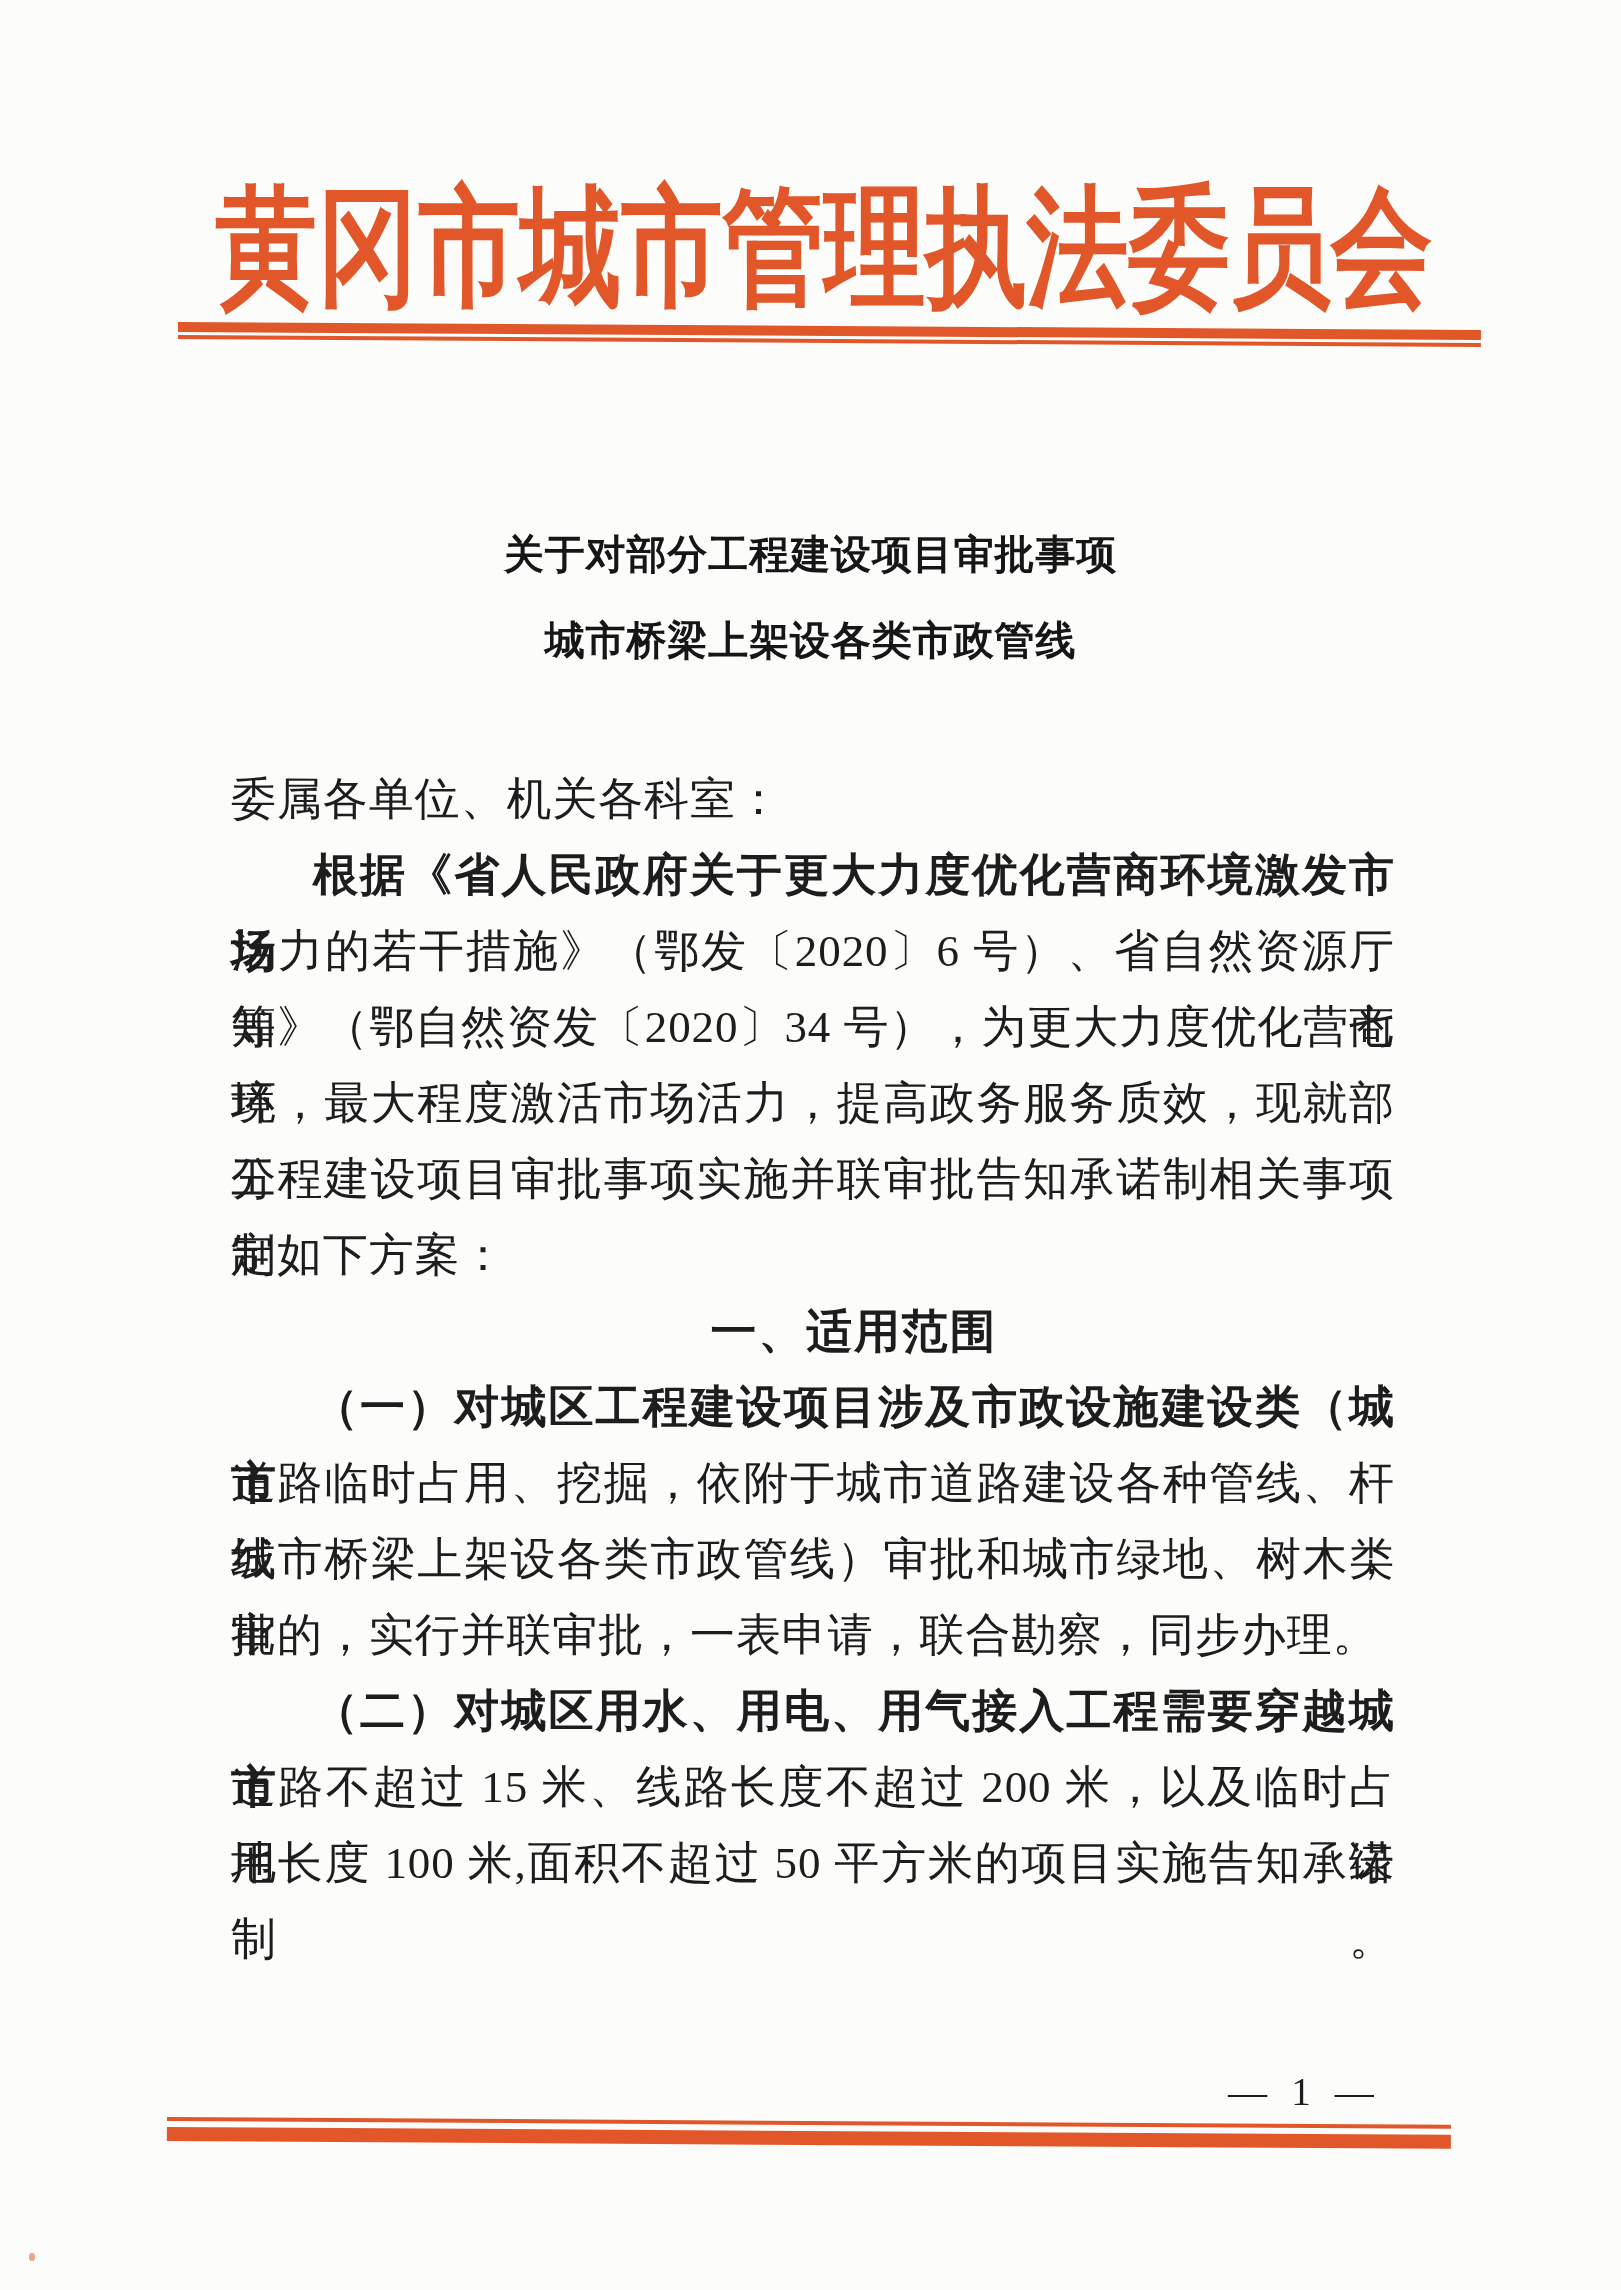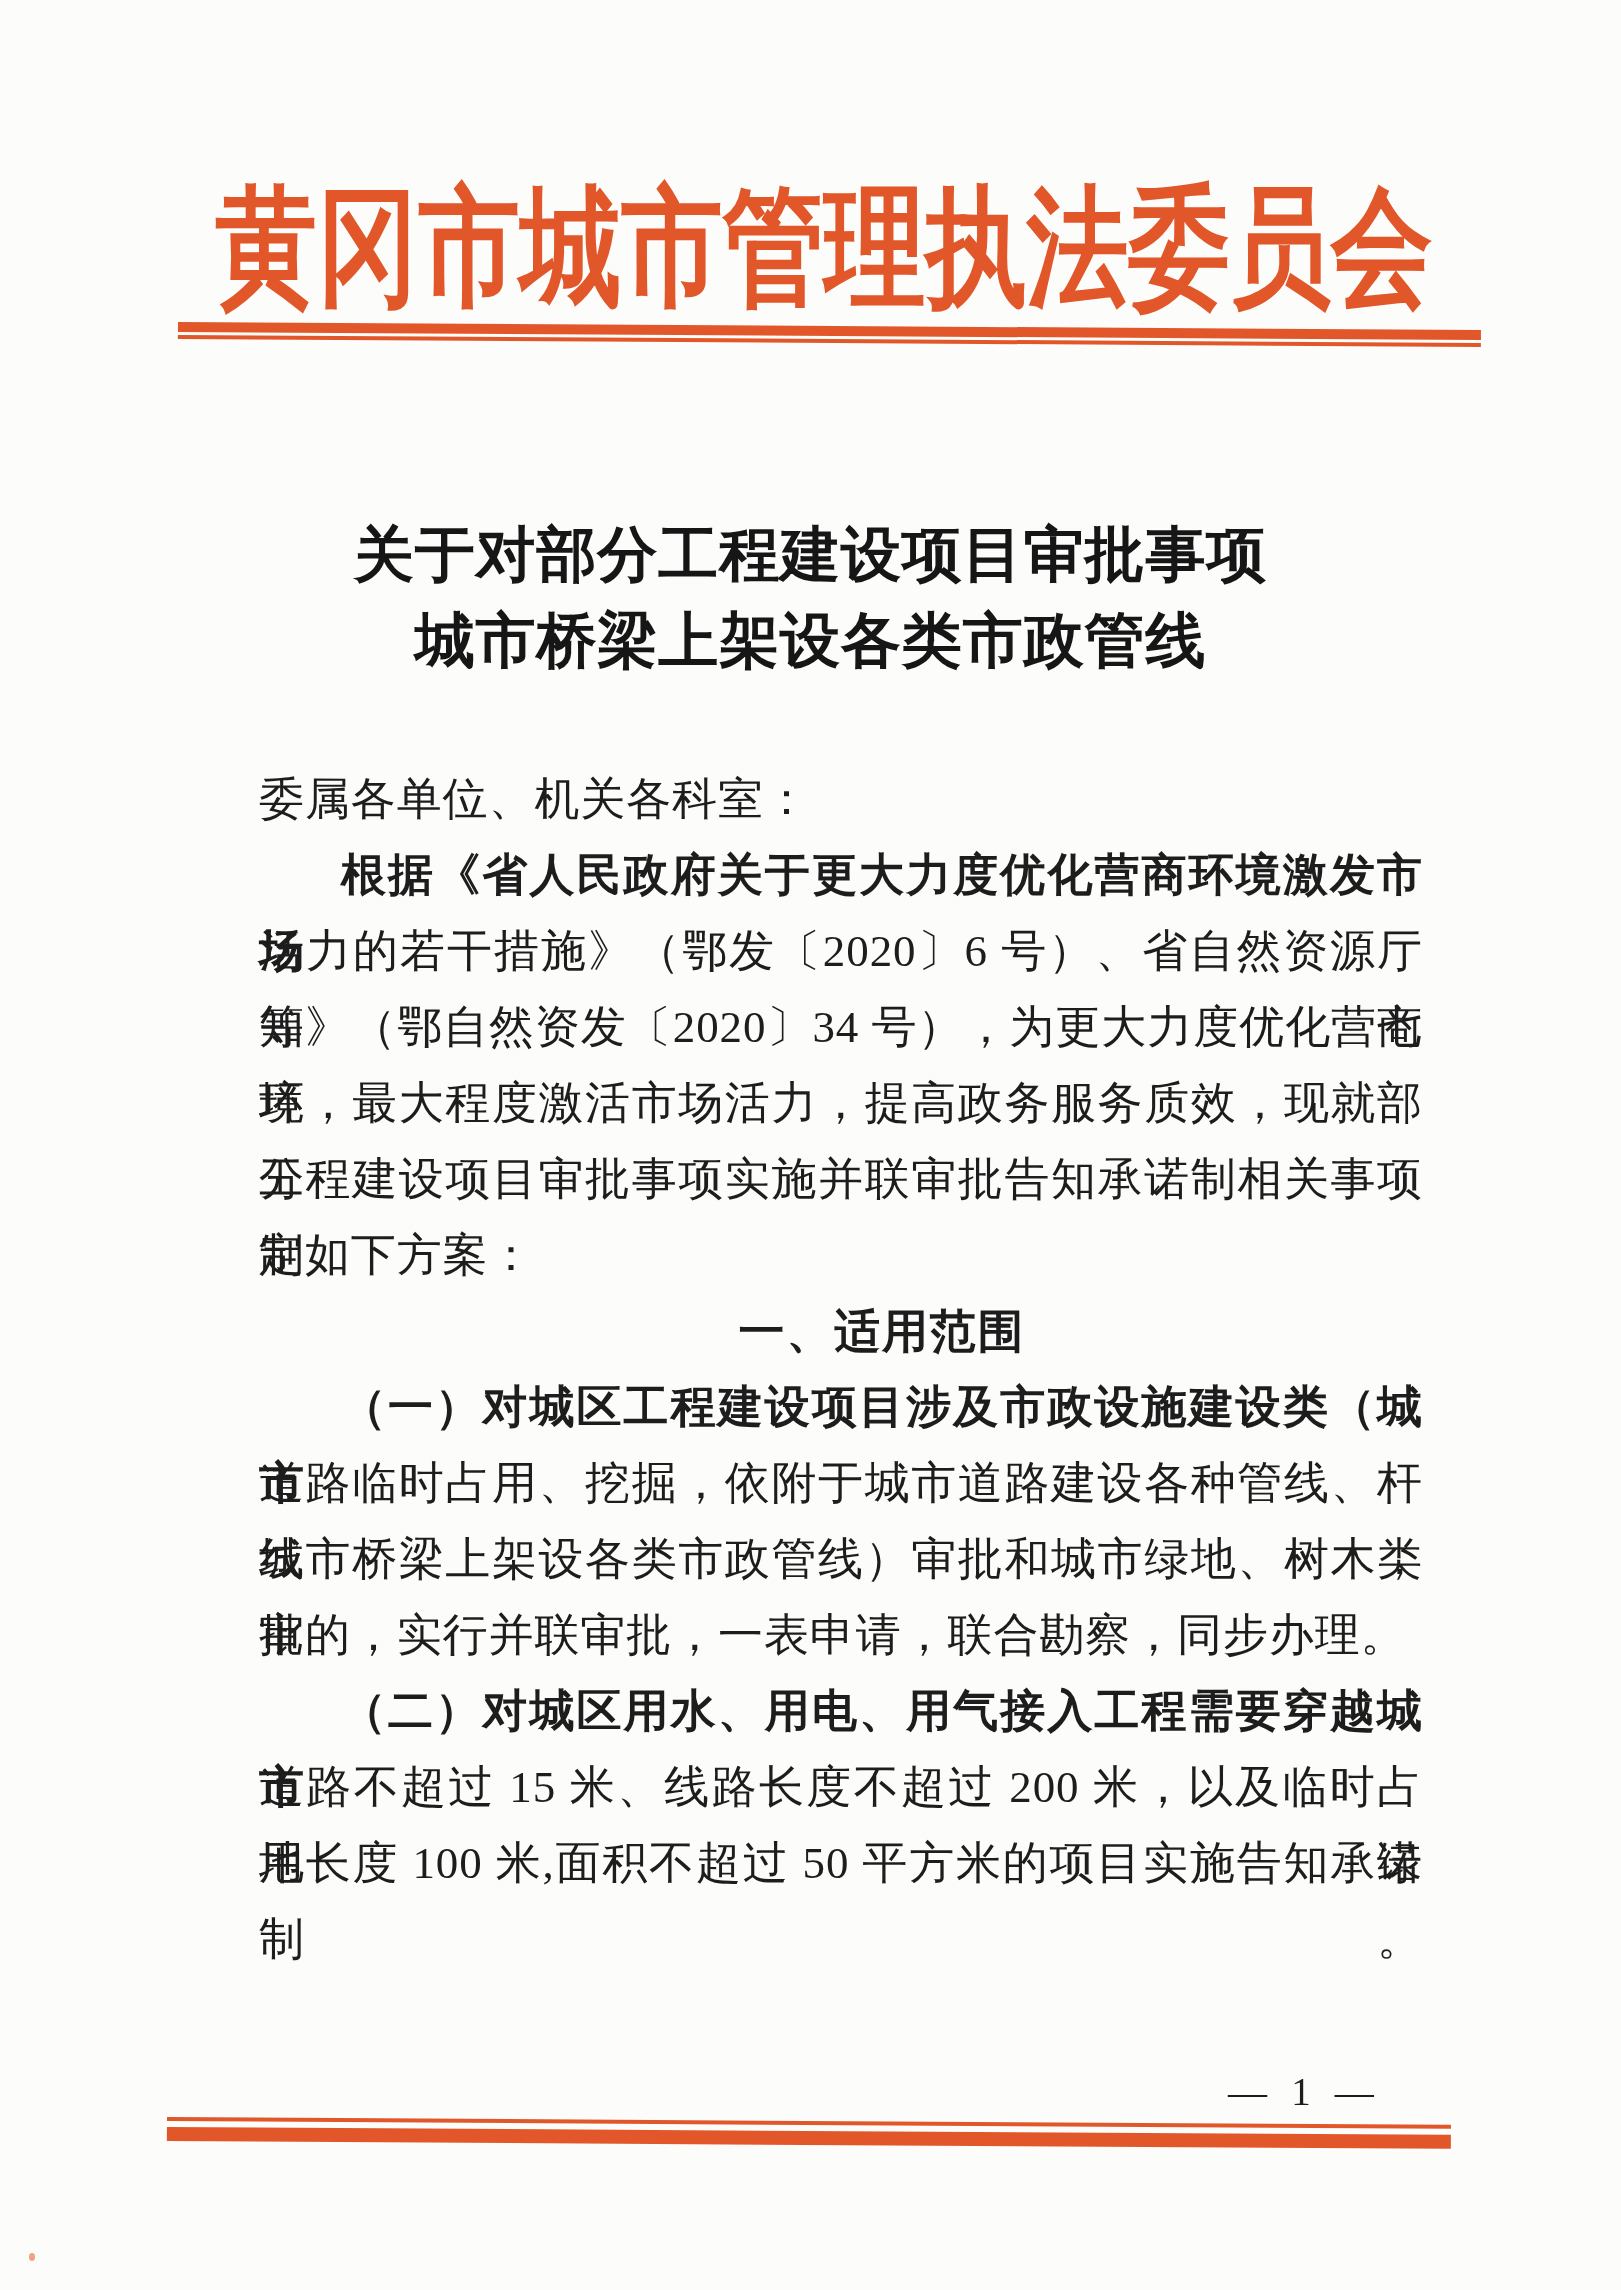--- a/index.html
+++ b/index.html
@@ -44,38 +44,37 @@
   .header-rules .rule-thick { height: 9.9px; }
   .header-rules .rule-thin  { height: 3.6px; margin-top: 3.6px; }
 
   
   .doc-title {
     position: absolute;
     top: 512px;
     left: 0;
     width: 100%;
     text-align: center;
-    font-size: 60px;
+    font-size: 40px;
     line-height: 86px;
     font-weight: 700;
     color: #161616;
     letter-spacing: 0.9px;
   }
 
   
   .body-lines {
     position: absolute;
     top: 761px;
     left: 231px;
     width: 1164px;
     font-size: 45px;
     line-height: 76px;
     color: #1d1d1d;
     letter-spacing: 0.9px;
-    margin-left: 28px;
   }
   .body-line { height: 76px; white-space: nowrap; }
   .body-line.justify {
     white-space: normal;
     text-align: justify;
     text-align-last: justify;
   }
   .body-line.indent { text-indent: 82px; font-weight: bold; }
   .body-line.heading {
     font-family: "Liberation Sans", sans-serif;

